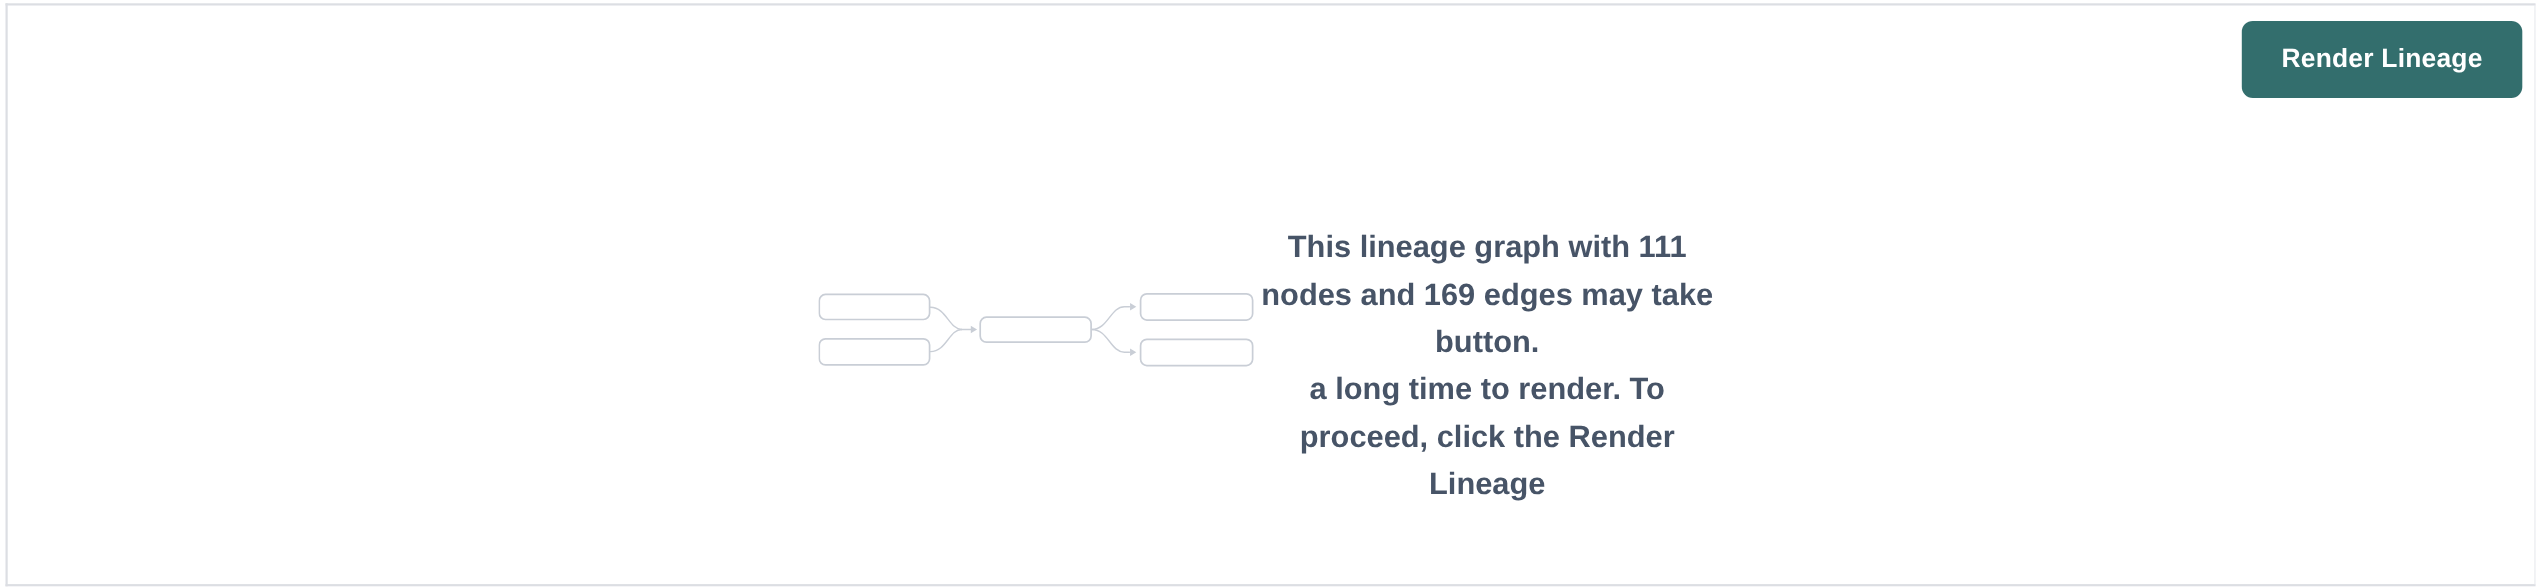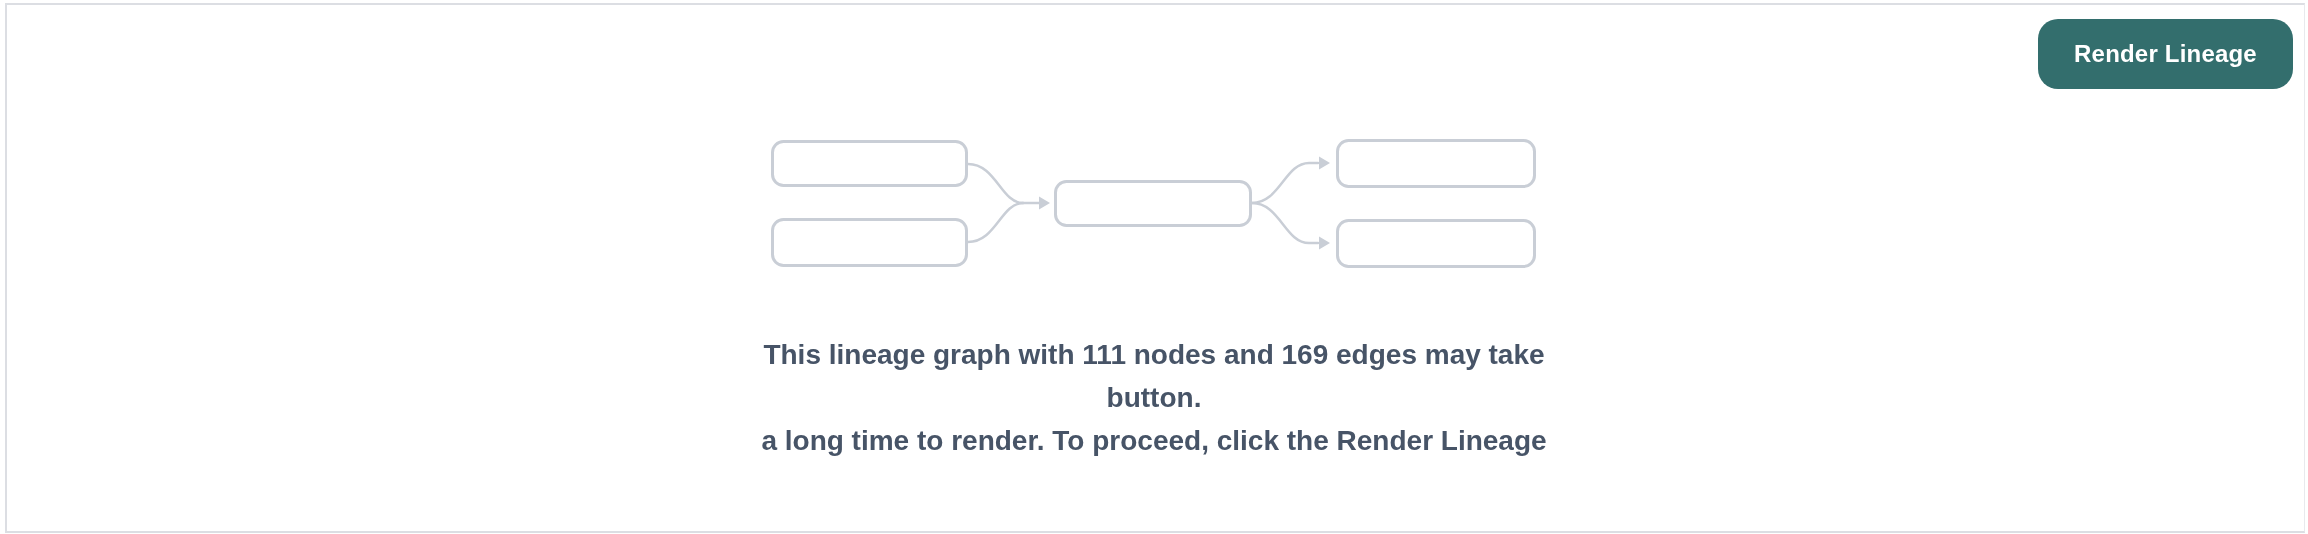--- a/index.html
+++ b/index.html
@@ -17,38 +17,37 @@
     border: 2px solid #dcdee3;
     border-right: 1px solid #e8e9ed;
   }
   .render-btn {
     position: absolute;
     top: 19px; right: 15px;
     width: 255px; height: 70px;
     background: #336e6d;
     color: #ffffff;
     border: none;
-    border-radius: 20px;
+    border-radius: 10px;
     font-family: "Liberation Sans", "DejaVu Sans", sans-serif;
     font-size: 24px;
     font-weight: 700;
     letter-spacing: 0.2px;
     cursor: pointer;
     display: flex;
     align-items: center;
     justify-content: center;
   }
   .center-wrap {
     position: absolute;
     top: 139px;
     left: 50%;
     transform: translateX(-50%);
     width: 820px;
     display: flex;
-    flex-direction: column;
     align-items: center;
   }
   .placeholder-svg {
     width: 766px;
     height: 130px;
     display: block;
   }
   .warning-text {
     margin-top: 64px;
     text-align: center;

